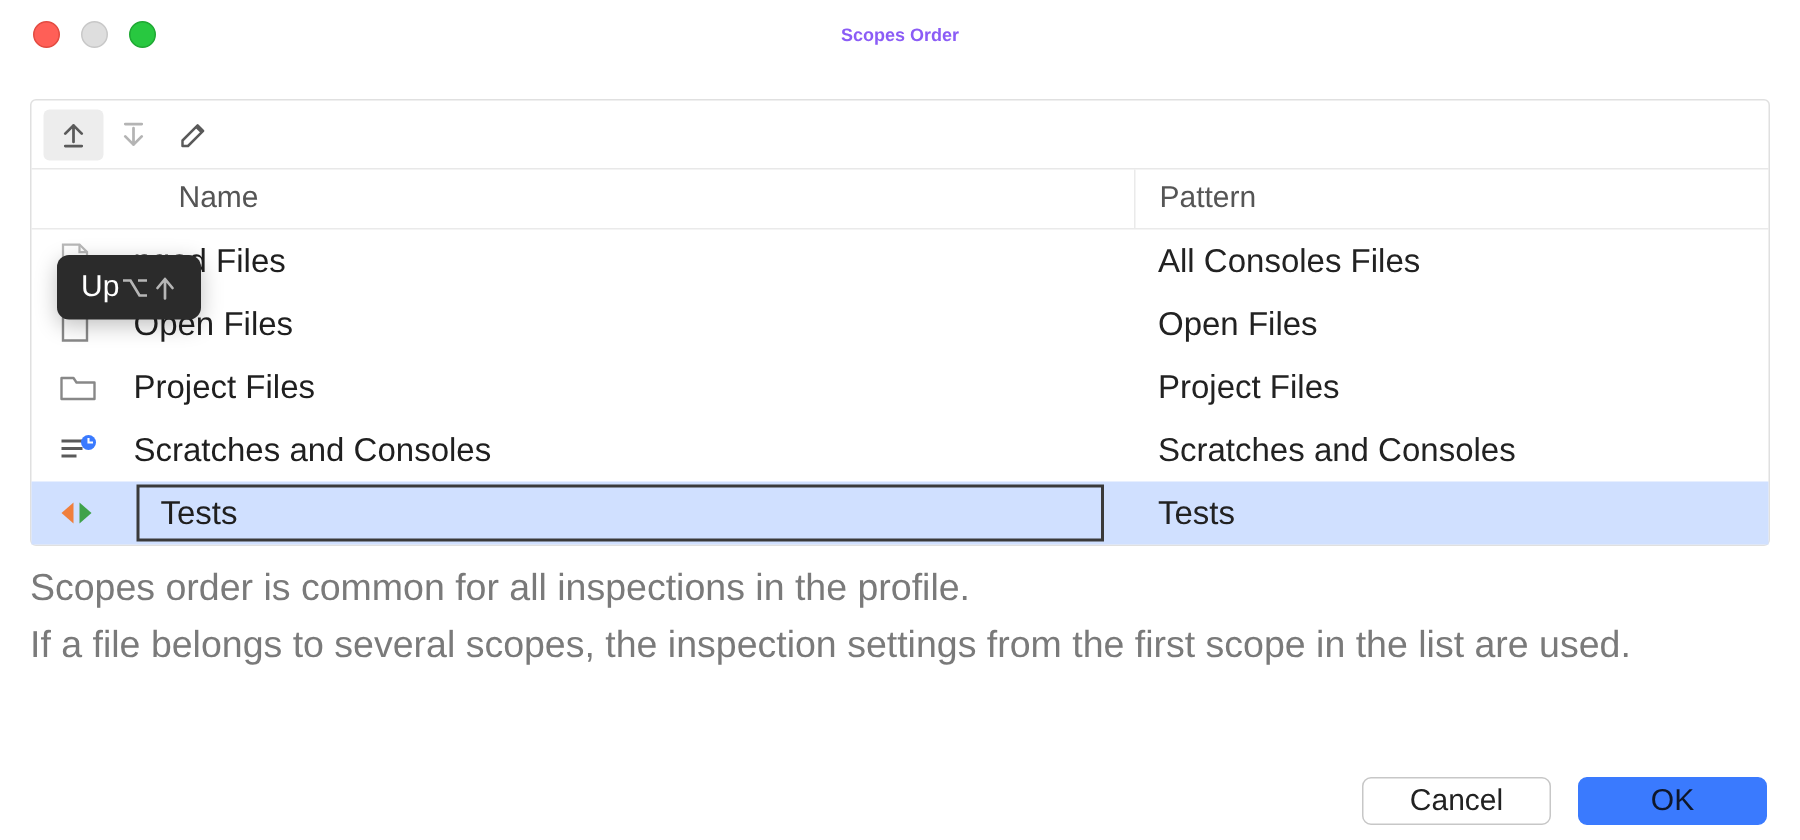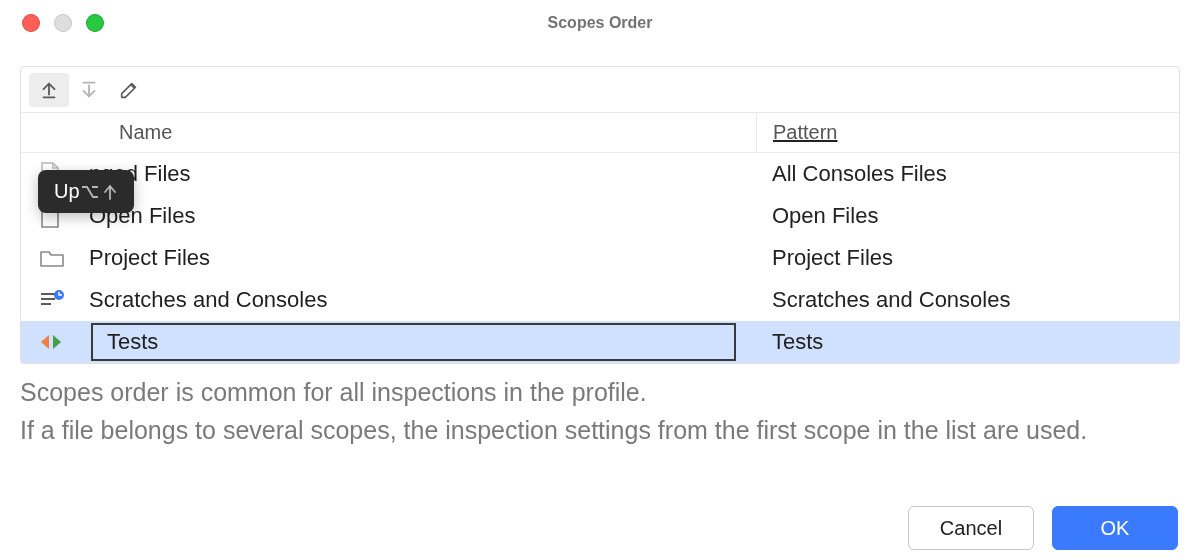--- a/index.html
+++ b/index.html
@@ -4,46 +4,46 @@
 <style>
   * { box-sizing: border-box; margin: 0; padding: 0; }
   html, body { width: 1200px; height: 560px; font-family: -apple-system, "Helvetica Neue", Arial, sans-serif; font-size: 20px; color: #222; background: #fff; }
   .window { width: 1200px; height: 560px; display: flex; flex-direction: column; }
   .titlebar { height: 46px; display: flex; align-items: center; position: relative; }
   .traffic { display: flex; gap: 14px; margin-left: 22px; }
   .tl { width: 18px; height: 18px; border-radius: 50%; }
   .tl.red { background: #ff5f57; border: 1px solid #e24b41; }
   .tl.gray { background: #dedede; border: 1px solid #c8c8c8; }
   .tl.green { background: #28c840; border: 1px solid #1fa833; }
-  .title { position: absolute; left: 0; right: 0; text-align: center; font-weight: 700; font-size: 16px; color: #737373; }
+  .title { position: absolute; left: 0; right: 0; text-align: center; font-weight: 700; font-size: 12px; color: #8b5cf6; }
   .panel { margin: 20px 20px 0 20px; border: 1px solid #e0e0e0; border-radius: 4px; display: flex; flex-direction: column; flex: 0 0 auto; }
   .toolbar { display: flex; align-items: center; gap: 0px; height: 46px; border-bottom: 1px solid #e8e8e8; padding-left: 8px; }
   .tbtn { width: 40px; height: 34px; display: flex; align-items: center; justify-content: center; border-radius: 4px; }
   .tbtn.active { background: #ededed; }
   .tbtn.disabled svg { opacity: 0.45; }
   .headers { display: flex; height: 40px; border-bottom: 1px solid #eaeaea; }
   .colA { width: 735px; display: flex; align-items: center; }
-  .colB { flex: 1; display: flex; align-items: center; border-left: 1px solid #eaeaea; text-decoration: underline; }
+  .colB { flex: 1; display: flex; align-items: center; border-left: 1px solid #eaeaea; }
   .hdr { color: #555; font-size: 20px; padding-left: 16px; }
   .colA .hdr { margin-left: 82px; }
   .rows { display: flex; flex-direction: column; }
   .row { display: flex; height: 42px; align-items: center; }
   .row .cA { width: 735px; display: flex; align-items: center; }
   .row .cB { flex: 1; display: flex; align-items: center; padding-left: 16px; }
   .iconcell { width: 60px; display: flex; align-items: center; justify-content: flex-start; padding-left: 18px; }
   .namecell { flex: 1; padding-left: 8px; font-size: 22px; color: #1f1f1f; }
   .row.selected { background: #d0e0ff; }
   .row.selected .cA .namecell-wrap { border: 2px solid #3a3a3a; margin-left: 70px; height: 38px; display: flex; align-items: center; padding-left: 6px; width: 645px; }
   .row.selected .cA .iconcell { position: absolute; }
   .namecell-wrap { display: contents; }
   .helptext { margin: 10px 20px 0 20px; color: #7a7a7a; font-size: 25px; line-height: 1.5; }
   .footer { position: absolute; right: 22px; bottom: 10px; display: flex; gap: 18px; }
-  .btn { height: 44px; min-width: 126px; border-radius: 6px; font-size: 20px; display: flex; align-items: center; justify-content: center; }
+  .btn { height: 32px; min-width: 126px; border-radius: 6px; font-size: 20px; display: flex; align-items: center; justify-content: center; }
   .btn.secondary { background: #fff; border: 1px solid #c7c7c7; color: #222; }
-  .btn.primary { background: #3a7afe; color: #ffffff; border: 1px solid #3a7afe; }
+  .btn.primary { background: #3a7afe; color: #0f172a; border: 1px solid #3a7afe; }
   .tooltip { position: absolute; left: 38px; top: 170px; background: #2b2b2b; color: #fff; border-radius: 8px; padding: 10px 16px; display: flex; align-items: center; gap: 0; font-size: 20px; box-shadow: 0 4px 14px rgba(0,0,0,0.25); }
   .tooltip .kb { display: flex; align-items: center; gap: 2px; opacity: 0.85; }
 </style>
 </head>
 <body>
 
 <div class="window">
   <div class="titlebar">
     <div class="traffic">
       <div class="tl red"></div>

